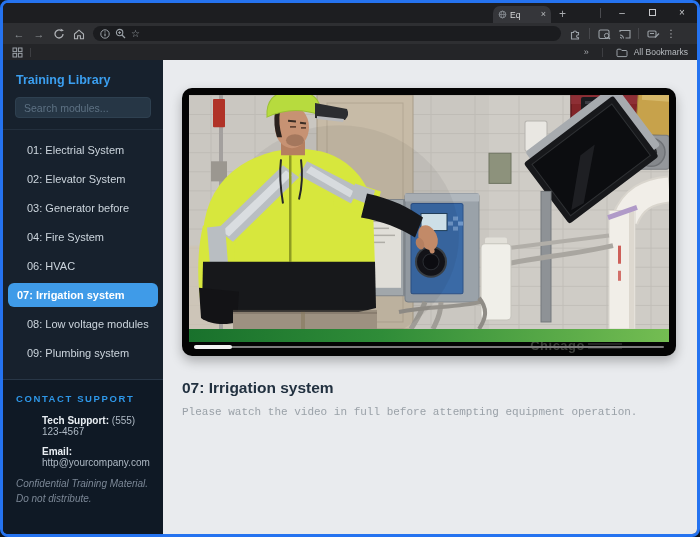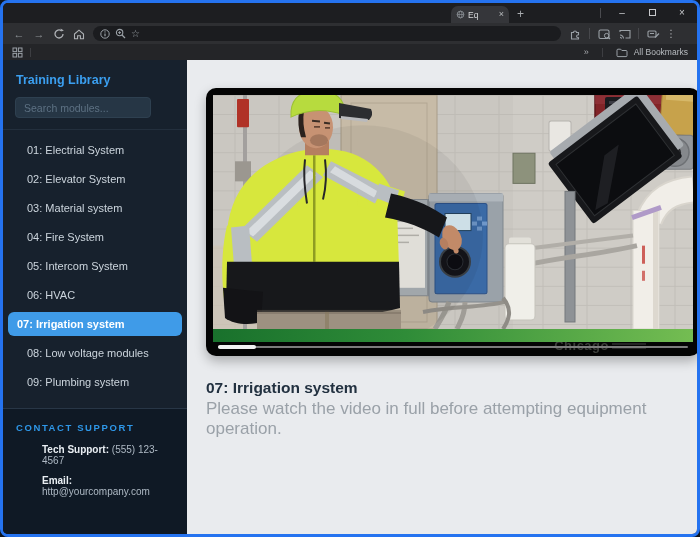--- a/index.html
+++ b/index.html
@@ -1,21 +1,21 @@
 <!DOCTYPE html>
 <html><head>
 <meta charset="utf-8">
 <style>
   * { margin:0; padding:0; box-sizing:border-box; }
   html,body { background:#10151c; font-family:"Liberation Sans", sans-serif; }
   .window{ width:700px; height:537px; border:3px solid #2573f0; border-radius:8px;
     overflow:hidden; display:flex; flex-direction:column; background:#202124; }
 
   
-  .titlebar{ height:20px; background:#1d1e21; display:flex; align-items:flex-end; flex:none; }
+  .titlebar{ height:20px; background:#1d1e21; display:flex; align-items:flex-end; flex:none;padding-left:42px; }
   .tab{ margin-left:448px; height:17px; width:58px; background:#35363a; border-radius:7px 7px 0 0;
     display:flex; align-items:center; gap:3px; padding:0 5px; }
   .tab .favicon{ width:9px; height:9px; flex:none; }
   .tab-title{ font-size:8.5px; color:#d6d8da; overflow:hidden; white-space:nowrap; flex:1; }
   .tab-close{ font-size:9px; color:#b9bcbf; line-height:9px; cursor:default; }
   .newtab{ color:#a9acaf; font-size:12px; margin:0 0 2px 8px; line-height:14px; }
   .wincontrols{ margin-left:auto; display:flex; align-items:center; gap:0; height:100%; }
   .wc{ width:30px; text-align:center; color:#c7c9cc; font-size:10px; line-height:20px; }
   .wc-sep{ width:1px; height:10px; background:#4a4b4f; margin-right:6px; }
   .wc-max span{ display:inline-block; width:7px; height:7px; border:1px solid #c7c9cc; }
@@ -32,21 +32,21 @@
 
   .bookmarks{ height:16px; background:#242528; display:flex; align-items:center; padding:0 9px; flex:none; }
   .bm-sep{ width:1px; height:9px; background:#3d3e42; margin:0 7px; }
   .bm-right{ margin-left:auto; display:flex; align-items:center; gap:6px; }
   .bm-chev{ color:#a6a9ad; font-size:9px; }
   .bm-label{ color:#b8bcc0; font-size:8.5px; }
 
   
   .page{ flex:1; display:flex; overflow:hidden; }
 
-  .sidebar{ width:184px; flex:none; background:#17212d; display:flex; flex-direction:column; color:#ccd5dd; }
+  .sidebar{ width:160px; flex:none; background:#17212d; display:flex; flex-direction:column; color:#ccd5dd; }
   .sb-title{ color:#3b9ff0; font-weight:bold; font-size:12.5px; padding:13px 13px 10px; }
   .sb-search{ margin:0 12px; width:136px; height:21px; background:#263645; border:1px solid #2e4050;
     border-radius:4px; color:#aebccb; font-size:10.5px; padding:0 8px; outline:none; font-family:"Liberation Sans",sans-serif;}
   .sb-search::placeholder{ color:#5d7183; }
   .sb-divider{ height:1px; background:#232f3d; margin:11px 0 0; }
   .sb-nav{ flex:1; padding-top:6px; overflow:hidden; }
   .sb-item{ height:29px; line-height:29px; font-size:11px; padding-left:24px; color:#ccd5dd;
     white-space:nowrap; cursor:default; }
   .sb-item.selected{ background:#3f9be8; color:#ffffff; font-weight:bold; margin:0 5px;
     padding-left:9px; border-radius:6px; height:24px; line-height:24px; margin-top:2px; margin-bottom:3px; }
@@ -63,21 +63,21 @@
   .band{ position:relative; z-index:2; width:480px; height:13px;
     background:linear-gradient(90deg,#19712c 0%, #2f8c38 40%, #74bd52 100%); }
   .vcontrols{ position:relative; z-index:3; height:9px; display:flex; align-items:center; padding:0 5px; }
   .track{ position:relative; width:100%; height:2px; background:#7c7c7c; border-radius:2px; }
   .fill{ position:absolute; left:0; top:-1px; height:4px; width:8%; background:#f2f2f2; border-radius:2px; }
   .watermark{ position:absolute; z-index:1; right:54px; bottom:3px; font-size:13px; font-weight:bold;
     color:#3c3e3a; letter-spacing:.5px; display:flex; align-items:flex-end; gap:3px; }
   .wm-sub{ width:34px; height:9px; margin-bottom:1px;
     background:linear-gradient(#2c2c2c 0 2px, transparent 2px 4px, #2c2c2c 4px 6px, transparent 6px); opacity:.8; }
   .vid-title{ margin-top:23px; font-size:15.5px; font-weight:bold; color:#223140; }
-  .vid-desc{ margin-top:2px; font-size:17px; color:#9aa1a8; }
+  .vid-desc{ margin-top:9px; font-size:11px; color:#9aa1a8;font-family:Liberation Mono, monospace; }
 
   svg.ic{ display:block; }
 </style>
 </head>
 <body>
 
 <div class="window">
 
   <div class="titlebar">
     <div class="tab">
@@ -177,33 +177,33 @@
 
   <div class="page">
 
     <aside class="sidebar">
       <div class="sb-title">Training Library</div>
       <input class="sb-search" placeholder="Search modules..." style="">
       <div class="sb-divider"></div>
       <nav class="sb-nav">
         <div class="sb-item">01: Electrial System</div>
         <div class="sb-item">02: Elevator System</div>
-        <div class="sb-item">03: Material system</div>
+        <div class="sb-item">03: Generator before</div>
         <div class="sb-item">04: Fire System</div>
-        <div class="sb-item">05: Intercom System</div>
         <div class="sb-item">06: HVAC</div>
         <div class="sb-item selected">07: Irrigation system</div>
         <div class="sb-item">08: Low voltage modules</div>
         <div class="sb-item">09: Plumbing system</div>
 
       </nav>
       <div class="sb-support">
         <div class="sp-head">CONTACT SUPPORT</div>
         <div class="sp-line"><b>Tech Support:</b><span> (555) 123-4567</span></div>
         <div class="sp-line"><b>Email:</b><span> http@yourcompany.com</span></div>
+        <div class="sp-disc">Confidential Training Material. Do not distribute.</div>
       </div>
     </aside>
 
     <main class="main">
 
       <div class="player">
 
         <svg class="scene" viewBox="0 0 480 233" preserveAspectRatio="none">
           <defs>
             <pattern id="blocks" width="44" height="19" patternUnits="userSpaceOnUse">

